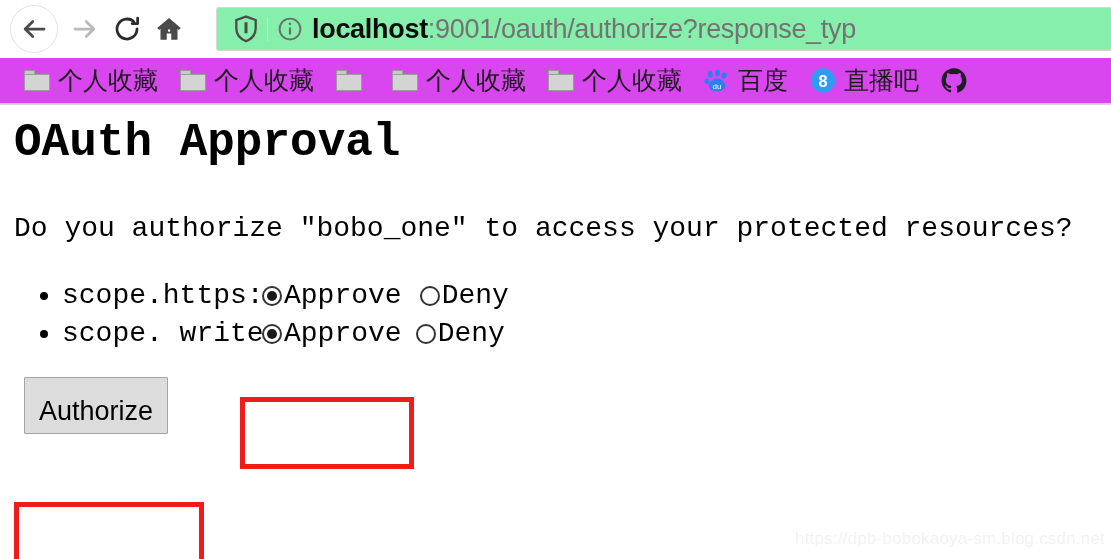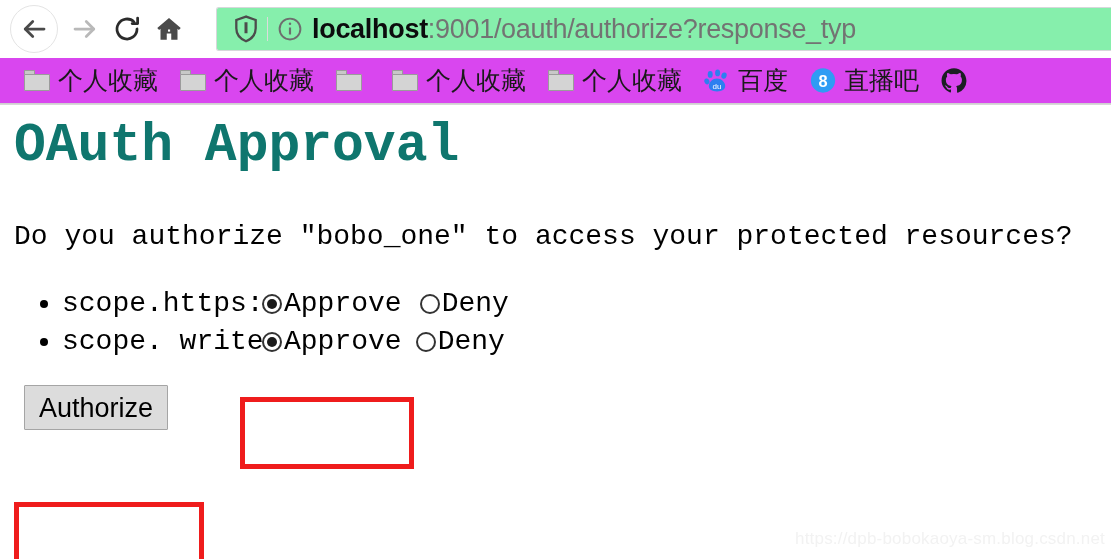--- a/index.html
+++ b/index.html
@@ -170,23 +170,23 @@
     position: relative;
     width: 1111px;
     height: 450px;
     background: #ffffff;
     padding: 0;
     box-sizing: border-box;
   }
 
   #page-title {
     font-family: "Liberation Mono", "DejaVu Sans Mono", monospace;
-    font-size: 53px;
+    font-size: 46px;
     font-weight: bold;
-    color: #0f766e;
+    color: #000000;
     margin: 0;
     padding: 14px 0 0 14px;
     line-height: 1.05;
     letter-spacing: 0;
   }
 
   #authorize-question {
     font-family: "Liberation Mono", "DejaVu Sans Mono", monospace;
     font-size: 28px;
     color: #000000;
@@ -245,21 +245,21 @@
 
   #authorize-form {
     padding: 24px 0 0 24px;
   }
   #authorize-button {
     font-family: "Liberation Sans", sans-serif;
     font-size: 27px;
     background: #dcdcdc;
     border: 1px solid #a5a5a5;
     color: #000000;
-    padding: 8px 14px 6px 14px;
+    padding: 19px 14px 6px 14px;
     line-height: 1.1;
     cursor: pointer;
     border-radius: 1px;
   }
 
   
   .annot-box {
     position: absolute;
     border: 5px solid #ef1c1c;
     box-sizing: border-box;

